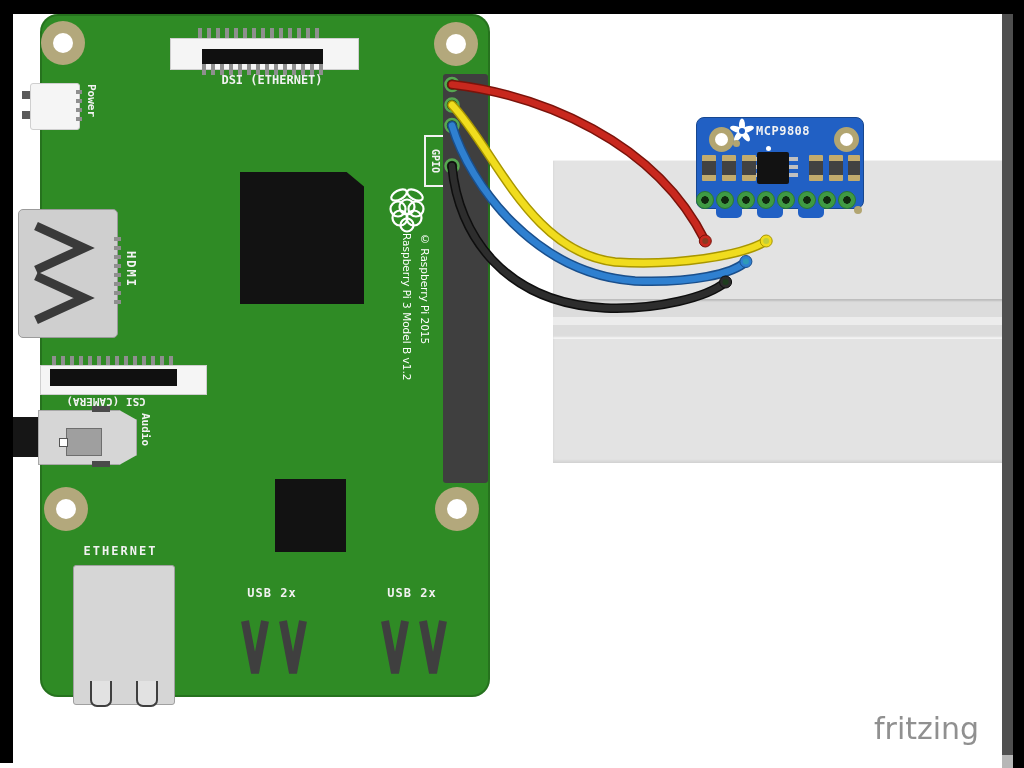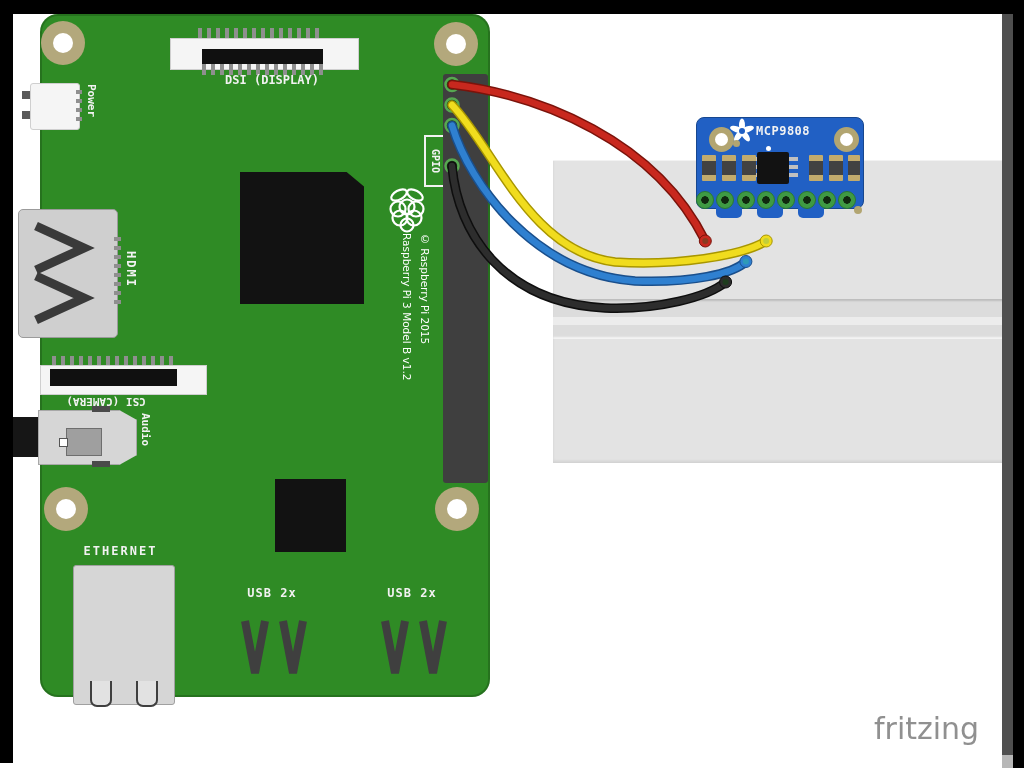--- a/index.html
+++ b/index.html
@@ -61,21 +61,21 @@
   <div id="pi-board" class="abs"></div>
   <div class="abs mhole" style="left:41px;top:21px"></div>
   <div class="abs mhole" style="left:434px;top:22px"></div>
   <div class="abs mhole" style="left:44px;top:487px"></div>
   <div class="abs mhole" style="left:435px;top:487px"></div>
 
   <div class="abs pins-h" style="left:198px;top:28px;width:126px;height:13px;z-index:11"></div>
   <div class="abs whitebox" style="left:170px;top:38px;width:187px;height:30px;z-index:11"></div>
   <div class="abs blackbar" style="left:202px;top:49px;width:121px;height:15px;z-index:12"></div>
   <div class="abs pins-h" style="left:202px;top:64px;width:121px;height:11px;z-index:11"></div>
-  <div class="abs silk ctr" style="left:202px;top:73px;width:140px;font-size:12px;z-index:12">DSI (DISPLAY)</div>
+  <div class="abs silk ctr" style="left:202px;top:73px;width:140px;font-size:12px;z-index:12">DSI (ETHERNET)</div>
 
   <div class="abs" style="left:22px;top:91px;width:14px;height:8px;background:#5a5a5a;z-index:11"></div>
   <div class="abs" style="left:22px;top:111px;width:14px;height:8px;background:#5a5a5a;z-index:11"></div>
   <div class="abs whitebox" style="left:30px;top:83px;width:48px;height:45px;border-radius:3px;z-index:12"></div>
   <div class="abs pins-v" style="left:76px;top:90px;width:6px;height:32px;z-index:12"></div>
   <div class="abs silk vlabel" style="left:85px;top:84px;height:48px;font-size:11px;z-index:12">Power</div>
 
   <div class="abs" style="left:18px;top:209px;width:98px;height:127px;background:#cfcfcf;border:1px solid #9b9b9b;border-radius:5px;z-index:11"></div>
   <svg class="abs" style="left:26px;top:218px;z-index:12" width="72" height="110" viewBox="0 0 72 110">
     <polyline points="10,8 58,30 10,52" fill="none" stroke="#3a3a3a" stroke-width="9"></polyline>

